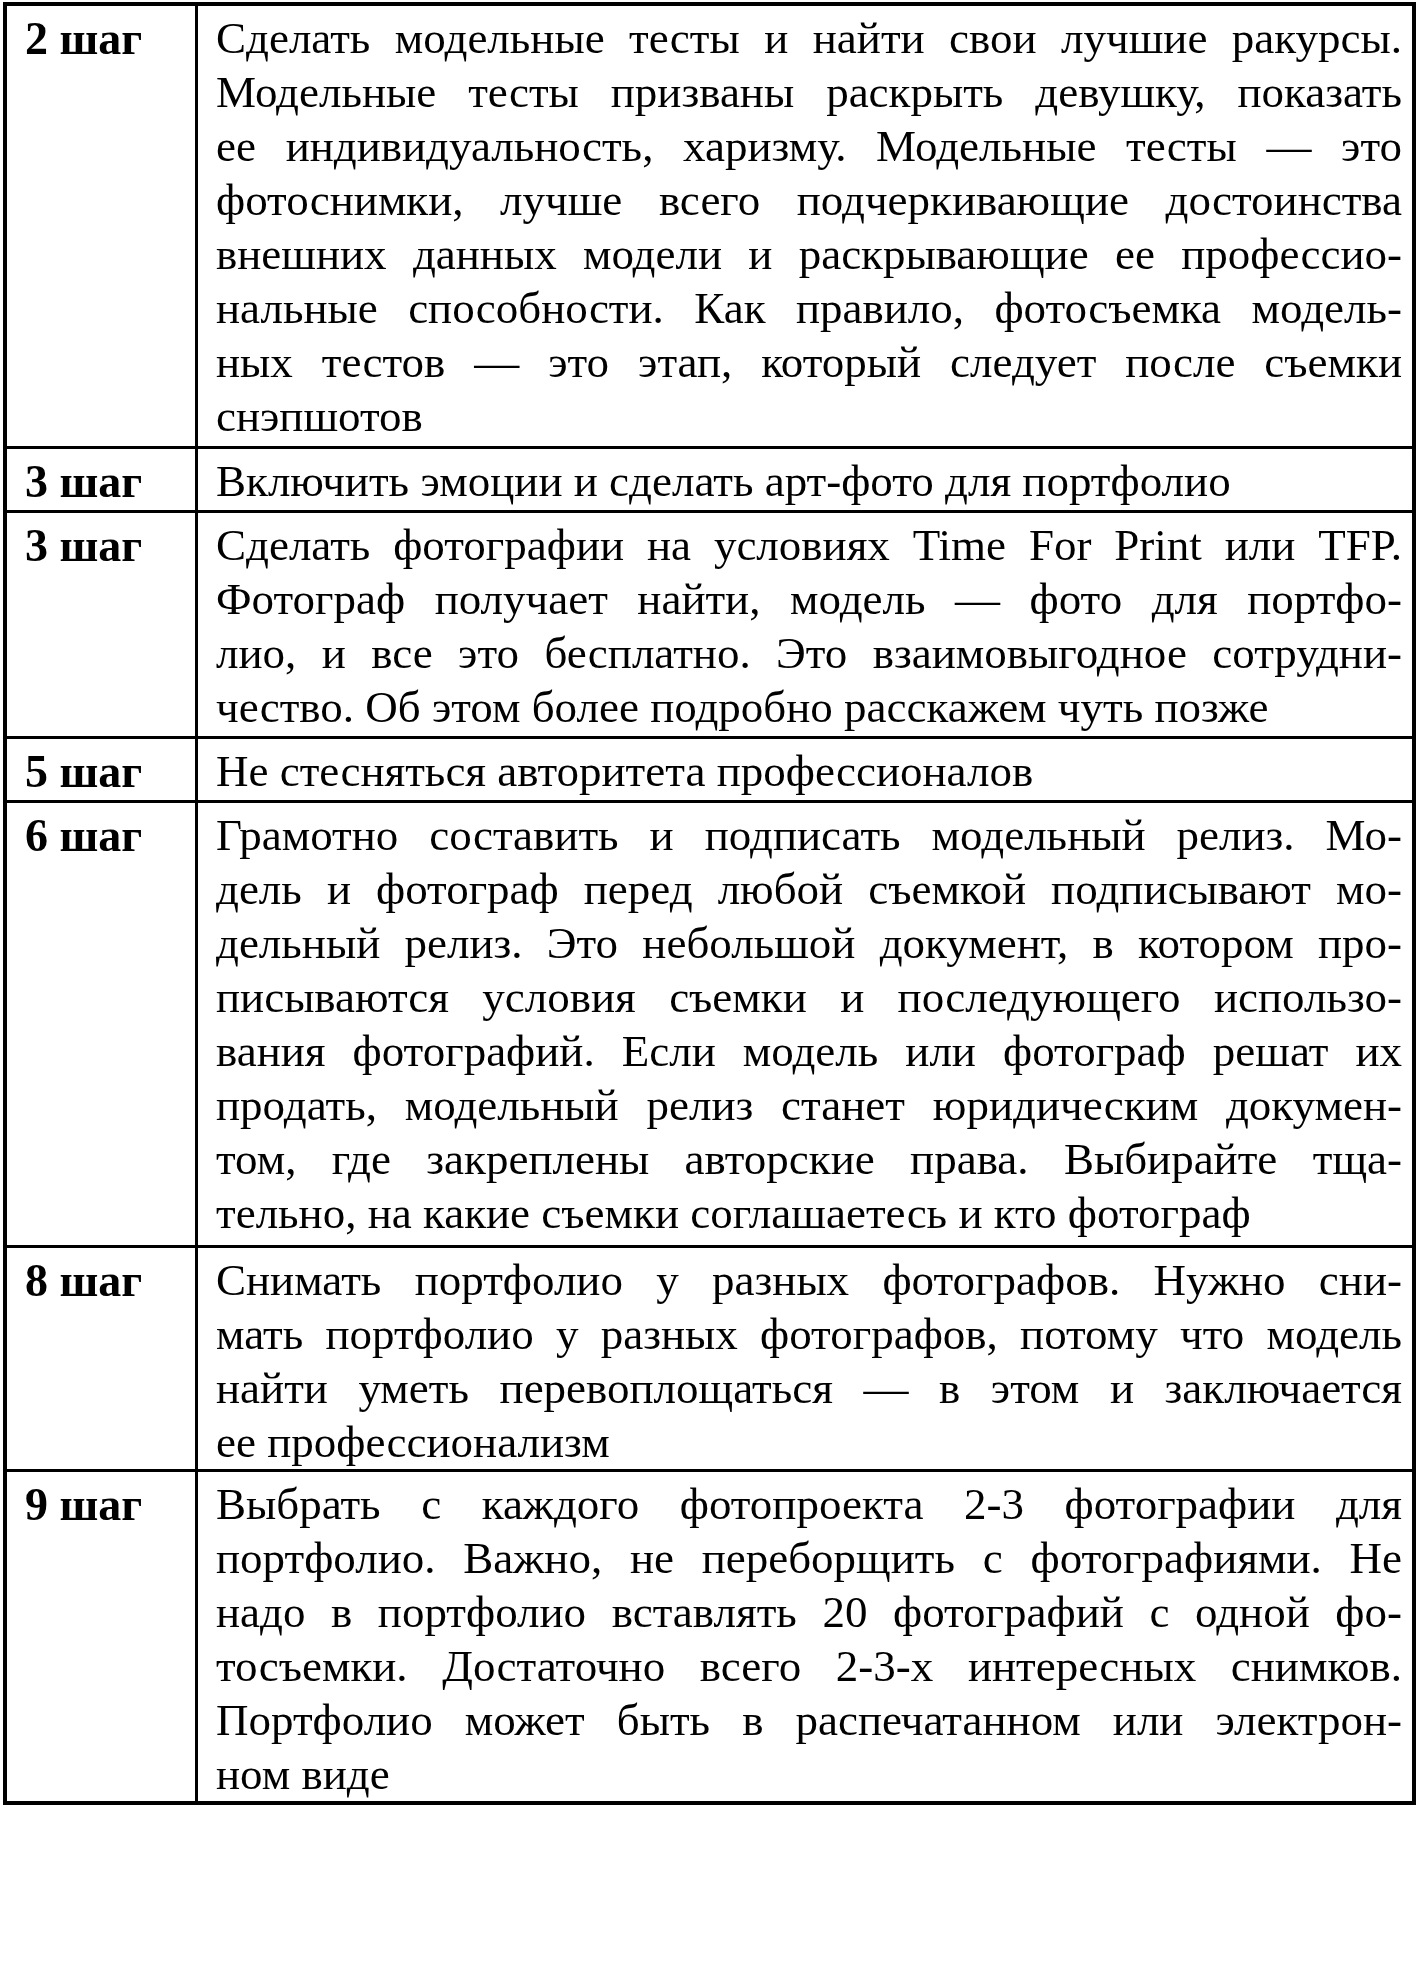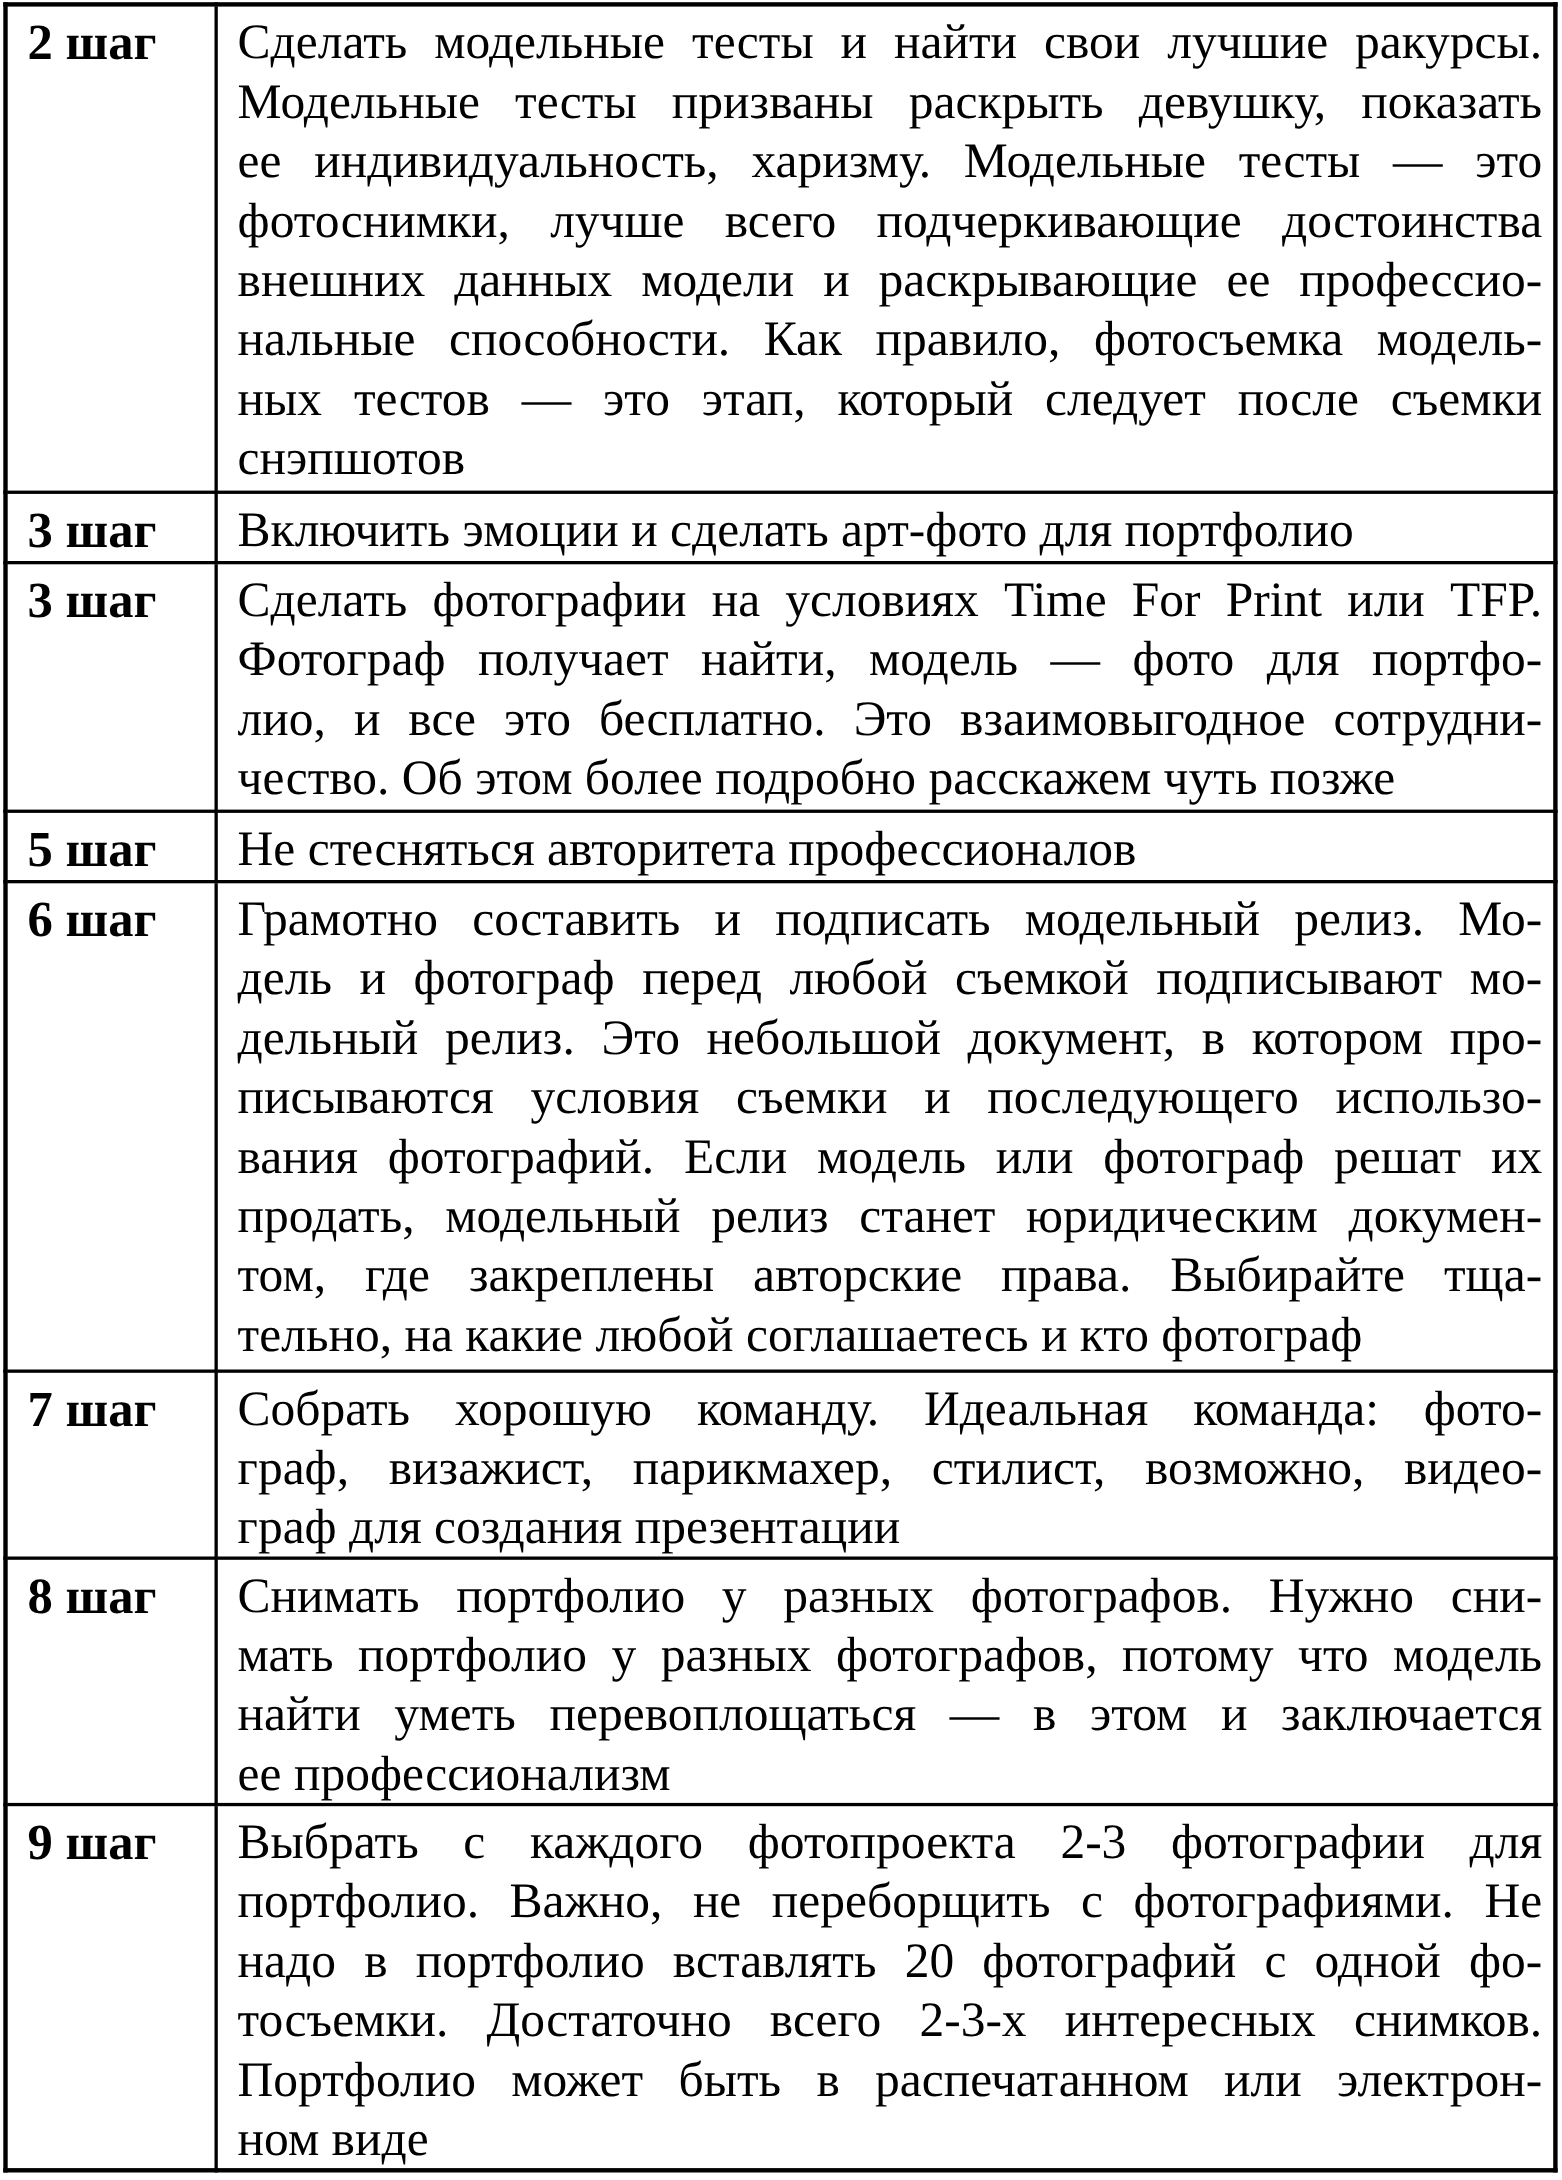--- a/index.html
+++ b/index.html
@@ -108,34 +108,24 @@
         <div class="step-label">6 шаг</div>
       </td>
       <td class="desc">
         <div class="ln">Грамотно составить и подписать модельный релиз. Мо-</div>
         <div class="ln">дель и фотограф перед любой съемкой подписывают мо-</div>
         <div class="ln">дельный релиз. Это небольшой документ, в котором про-</div>
         <div class="ln">писываются условия съемки и последующего использо-</div>
         <div class="ln">вания фотографий. Если модель или фотограф решат их</div>
         <div class="ln">продать, модельный релиз станет юридическим докумен-</div>
         <div class="ln">том, где закреплены авторские права. Выбирайте тща-</div>
-        <div class="ln last">тельно, на какие любой соглашаетесь и кто фотограф</div>
+        <div class="ln last">тельно, на какие съемки соглашаетесь и кто фотограф</div>
       </td>
     </tr>
 
-    <tr style="height:166px;">
-      <td class="step">
-        <div class="step-label">7 шаг</div>
-      </td>
-      <td class="desc">
-        <div class="ln">Собрать хорошую команду. Идеальная команда: фото-</div>
-        <div class="ln">граф, визажист, парикмахер, стилист, возможно, видео-</div>
-        <div class="ln last">граф для создания презентации</div>
-      </td>
-    </tr>
 
     <tr style="height:224px;">
       <td class="step">
         <div class="step-label">8 шаг</div>
       </td>
       <td class="desc">
         <div class="ln">Снимать портфолио у разных фотографов. Нужно сни-</div>
         <div class="ln">мать портфолио у разных фотографов, потому что модель</div>
         <div class="ln">найти уметь перевоплощаться — в этом и заключается</div>
         <div class="ln last">ее профессионализм</div>

